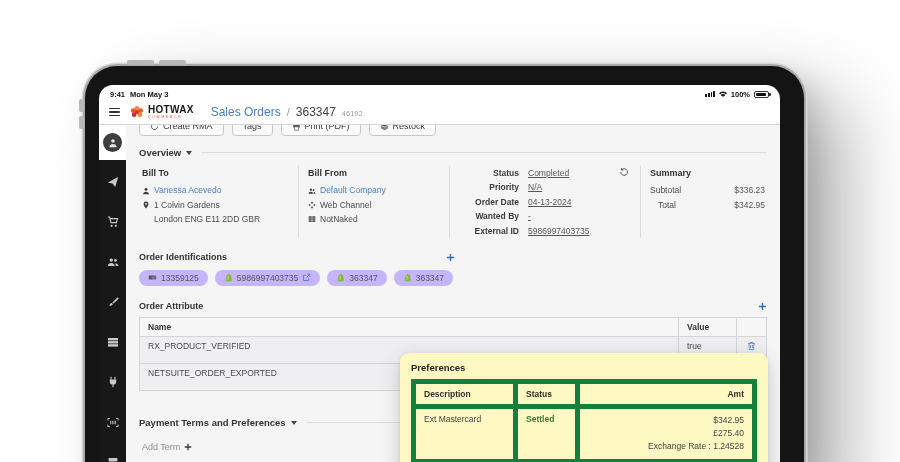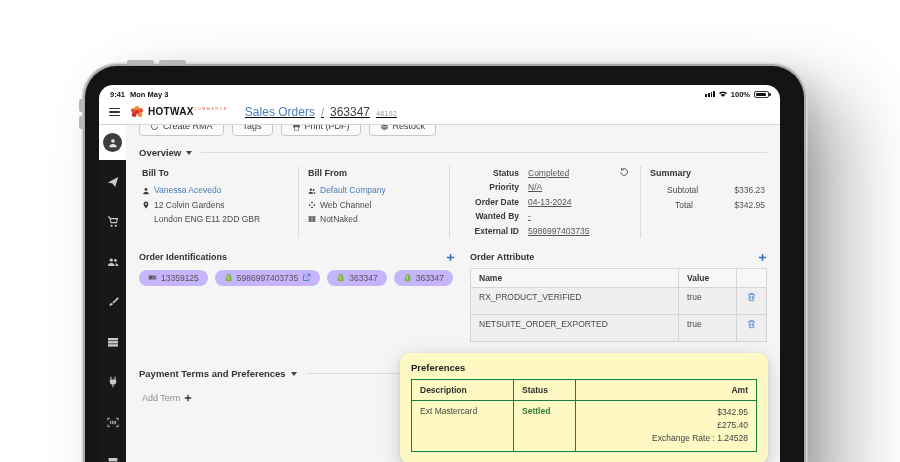--- a/index.html
+++ b/index.html
@@ -36,24 +36,24 @@
     width:10px; background:#111; border-radius:1px; }
   .battery::after { content:""; position:absolute; right:-2.5px; top:1.5px;
     width:1.5px; height:2.5px; background:#333; border-radius:0 1px 1px 0; }
 
   
   .appbar { height:25px; flex:0 0 auto; display:flex; align-items:center;
     padding:0 10px; border-bottom:1px solid #d7d7d7; background:#fff; gap:9px; }
   .hamburger { width:11px; display:flex; flex-direction:column; gap:2px; cursor:pointer; }
   .hamburger i { display:block; height:1.6px; background:#333; border-radius:1px; }
   .logo { display:flex; align-items:center; gap:3px; }
-  .logo-text { display:flex; flex-direction:row; line-height:1; }
+  .logo-text { display:flex; flex-direction:column; line-height:1; }
   .logo-hotwax { font-size:10px; font-weight:bold; letter-spacing:0.3px; color:#151515; }
   .logo-commerce { font-size:3.6px; letter-spacing:1.6px; color:#e8552a; margin-top:1px; }
-  .crumbs { display:flex; align-items:baseline; gap:6px; margin-left:8px;text-decoration:underline; }
+  .crumbs { display:flex; align-items:baseline; gap:6px; margin-left:8px; }
   .crumb-title { color:#4a7eb8; font-size:12px; }
   .crumb-sep { color:#999; font-size:11px; }
   .crumb-id { color:#3f3f3f; font-size:12px; }
   .crumb-internal { color:#9a9a9a; font-size:7.5px; }
 
   
   .appbody { flex:1 1 auto; display:flex; min-height:0; }
   .sidebar { width:27px; flex:0 0 auto; background:#181818; position:relative; }
   .avatar-cell { height:35px; background:#ffffff; display:flex; align-items:center;
     justify-content:center; }
@@ -93,25 +93,25 @@
   .iline { display:flex; align-items:center; gap:4px; white-space:nowrap; }
   .iline svg { width:8px; height:8px; color:#3c3c3c; flex:0 0 auto; }
   .link { color:#4a7eb8; cursor:pointer; }
   .indent { padding-left:12px; }
   .kv { display:flex; }
   .kv .k { width:60px; text-align:right; font-weight:bold; color:#3a3a3a;
     flex:0 0 auto; }
   .kv .v { margin-left:9px; color:#555;text-decoration:underline; }
   .history-ic { position:absolute; right:2px; top:1px; width:10px; height:10px;
     color:#555; cursor:pointer; }
-  .sumline { display:flex; justify-content:space-between; padding-right:2px;margin-left:17px; }
+  .sumline { display:flex; justify-content:space-between; padding-right:2px; }
   .sumline .sv { color:#555; }
 
   
-  .two-col { display:flex; gap:15px; margin-top:14px; }
+  .two-col { display:flex; gap:15px; margin-top:14px;flex-direction:column; }
   .idents { width:316px; flex:0 0 auto; }
   .attrs { flex:1 1 auto; }
   .subhead { display:flex; align-items:center; justify-content:space-between; }
   .subhead .t { font-size:9px; font-weight:bold; color:#333; }
   .plus-ic { width:9px; height:9px; color:#2f6fb2; cursor:pointer; }
   .chips { display:flex; gap:7px; margin-top:8px; }
   .chip { display:flex; gap:4px; background:#c4b5fd;
     border-radius:10px; padding:3px 9px; font-size:8.5px; color:#555;
     cursor:pointer; white-space:nowrap; }
   .chip svg { width:9px; height:9px; }
@@ -132,21 +132,21 @@
   .add-term svg { width:8px; height:8px; color:#333; }
 
   
   .pref-pop { position:absolute; left:274px; top:228px; width:368px;
     background:#fef9c3; border-radius:9px; padding:9px 11px 11px;
     box-shadow:0 6px 22px rgba(0,0,0,0.17), 0 1px 4px rgba(0,0,0,0.10);
     z-index:6; }
   .pref-title { font-size:9.5px; font-weight:bold; color:#222; }
   .pref-table { width:100%; border-collapse:collapse; margin-top:6px;
     font-size:8.5px; }
-  .pref-table th, .pref-table td { border:1px solid #15803d; padding:5px 8px;
+  .pref-table th, .pref-table td { border:5px solid #15803d; padding:5px 8px;
     text-align:left; color:#444; }
   .pref-table th { font-weight:bold; color:#2e2e2e; }
   .pref-table .c-desc { width:102px; }
   .pref-table .c-status { width:62px; }
   .pref-table .c-amt { text-align:right; }
   .settled { color:#2f7d33; font-weight:bold; }
   .amt-lines { text-align:right; line-height:1.55; color:#3f3f3f; }
   .pref-table td { vertical-align:top; }
 </style>
 </head>
@@ -321,21 +321,21 @@
                     <circle cx="6" cy="3.6" r="2.2"></circle>
                     <path d="M1.6 11c.2-2.4 2-3.8 4.4-3.8S10.2 8.6 10.4 11z"></path>
                   </svg>
                 <span class="link">Vanessa Acevedo</span>
               </div>
               <div class="iline">
                 <svg viewBox="0 0 12 12" fill="currentColor">
                     <path d="M6 0.8a3.6 3.6 0 0 1 3.6 3.6C9.6 7 6 11.2 6 11.2S2.4 7 2.4 4.4A3.6 3.6 0 0 1 6 0.8z"></path>
                     <circle cx="6" cy="4.4" r="1.4" fill="#f5f5f6"></circle>
                   </svg>
-                <span>12 Colvin Gardens</span>
+                <span>1 Colvin Gardens</span>
               </div>
               <div class="iline indent">
                 <span>London ENG E11 2DD GBR</span>
               </div>
             </div>
 
             <div class="vdiv"></div>
 
             <div class="col-billfrom">
               <div class="blk-label">Bill From</div>

